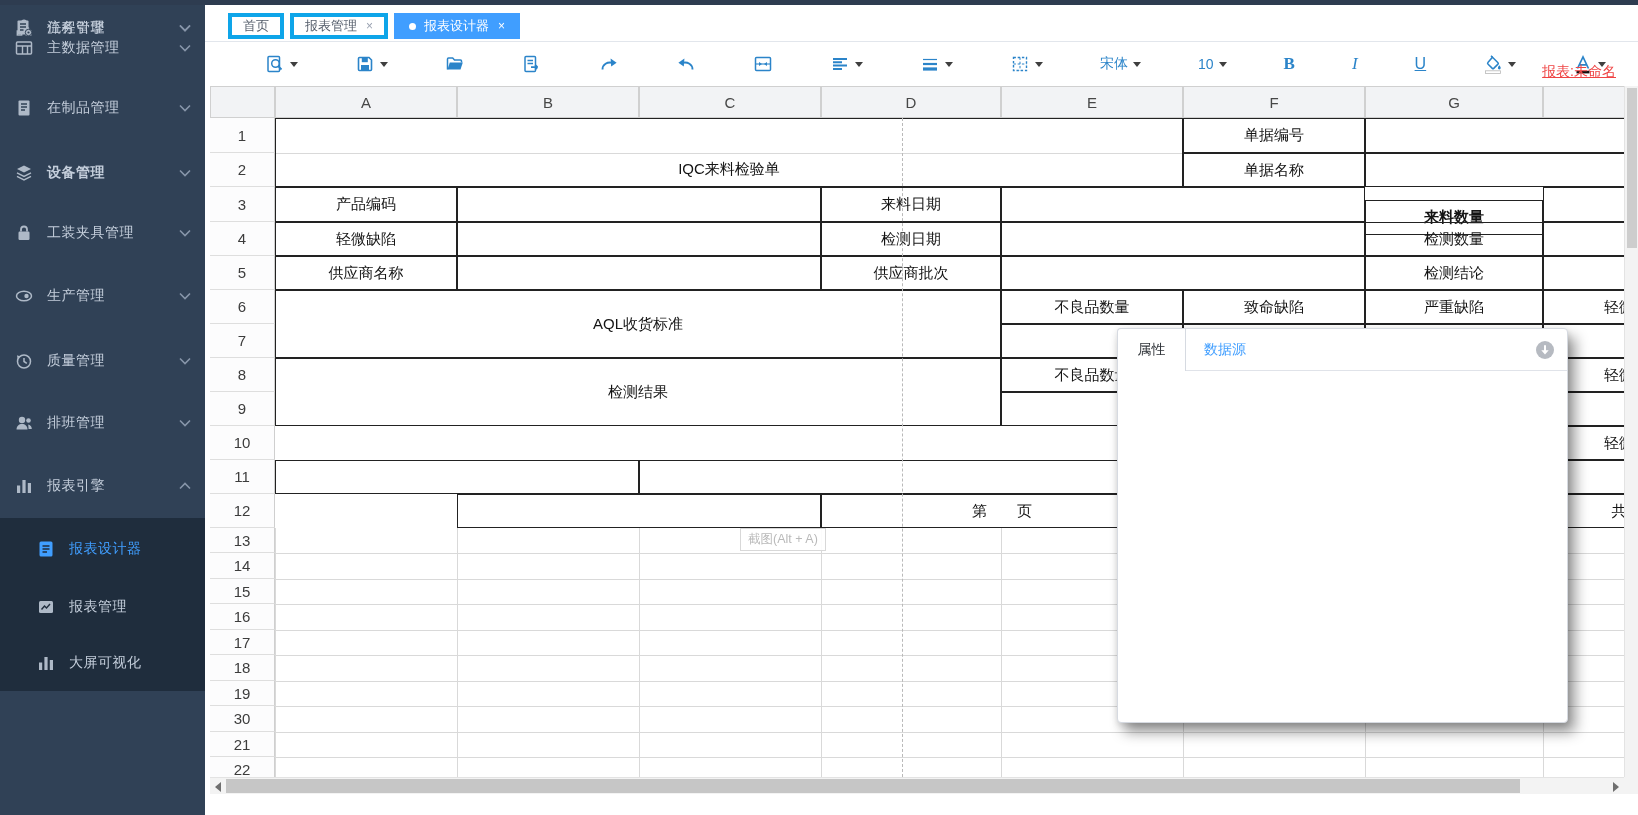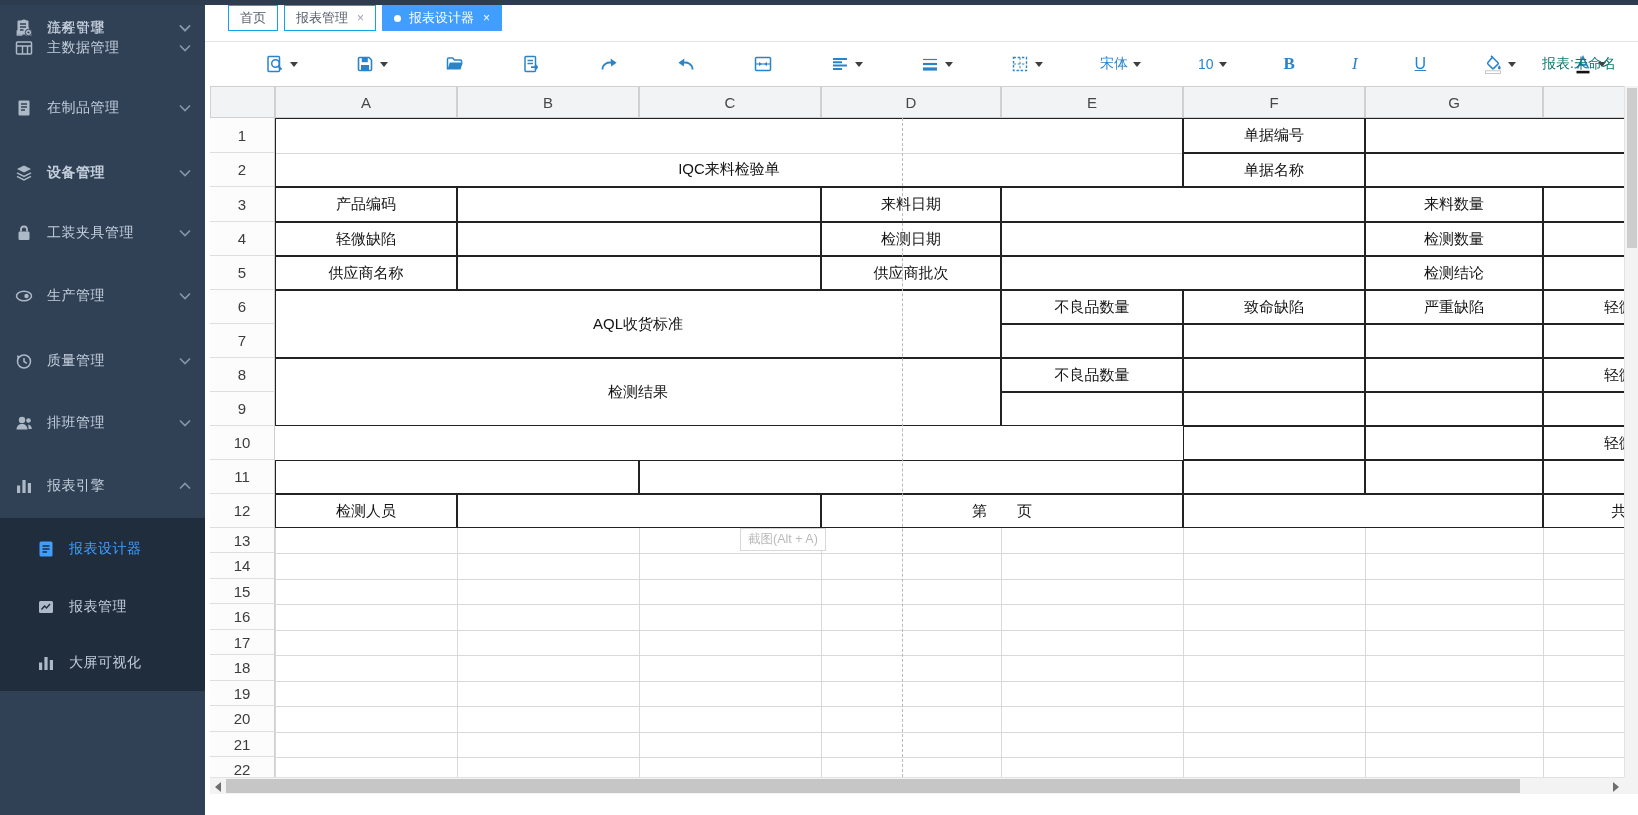--- a/index.html
+++ b/index.html
@@ -16,39 +16,39 @@
   .sb-item .ic{margin-left:14px;width:20px;height:20px;flex:none;display:flex;}
   .sb-item.sub .ic{margin-left:36px;}
   .sb-item .lb{margin-left:13px;white-space:nowrap;letter-spacing:.5px;}
   .sb-item .chev{position:absolute;right:14px;top:24px;display:flex;}
   .sb-item.active{color:#409eff;}
 
   
   .tabbar{position:absolute;left:205px;top:5px;width:1433px;height:37px;background:#fff;
           border-bottom:1px solid #e2e6ec;box-sizing:border-box;display:flex;align-items:flex-start;
           padding-left:23px;z-index:10;}
-  .tab{margin-right:6px;height:26px;box-sizing:border-box;border:1px solid #0ea5e9;
+  .tab{margin-top:8px;margin-right:6px;height:26px;box-sizing:border-box;border:4px solid #0ea5e9;
        background:#fff;color:#555e6b;font-size:13px;display:flex;align-items:center;padding:0 11px;cursor:pointer;}
   .tab.active{background:#409eff;border-color:#409eff;color:#fff;}
   .tab .dot{width:7px;height:7px;border-radius:50%;background:#fff;margin-right:8px;}
   .tab .x{margin-left:9px;font-size:12px;color:#9aa2b1;line-height:1;cursor:pointer;}
   .tab.active .x{color:#fff;}
 
   
   .toolbar{position:absolute;left:205px;top:42px;width:1433px;height:44px;background:#fff;
            display:flex;align-items:center;padding-left:8px;box-sizing:border-box;z-index:10;}
   .tbtn{display:flex;align-items:center;padding:0 5px;height:30px;cursor:pointer;margin-left:47px;}
   .tbtn .lbl{font-size:14px;color:#2b84c9;white-space:nowrap;}
   .tbtn .lbl.bold{font-weight:bold;font-size:17px;font-family:"Liberation Serif",serif;}
   .tbtn .lbl.italic{font-style:italic;font-size:17px;font-family:"Liberation Serif",serif;}
   .tbtn .lbl.under{text-decoration:underline;font-size:16px;}
   .caret{width:0;height:0;border-left:4px solid transparent;border-right:4px solid transparent;
          border-top:5px solid #3f3f3f;margin-left:5px;}
-  .report-name{position:absolute;right:22px;top:0;height:44px;display:flex;align-items:center;
-               color:#0f766e;font-size:14px;}
+  .report-name{position:absolute;right:22px;top:8px;height:44px;display:flex;align-items:center;
+               color:#ef4444;font-size:14px;text-decoration:underline;}
 
   
   .sheet{position:absolute;left:210px;top:86px;width:1414px;height:691px;overflow:hidden;background:#fff;z-index:5;}
   .colhdr{position:absolute;display:flex;align-items:center;justify-content:center;font-size:15px;color:#474747;
           background:#f2f3f5;border:1px solid #d0d0d0;box-sizing:border-box;}
   .rowhdr{position:absolute;display:flex;align-items:center;justify-content:center;font-size:15px;color:#3c3c3c;
           background:#fcfcfd;border-right:1px solid #cfcfcf;border-bottom:1px solid #dedede;box-sizing:border-box;}
   .cell{position:absolute;display:flex;align-items:center;justify-content:center;font-size:15px;color:#141414;
         border:1px solid #222;box-sizing:border-box;white-space:nowrap;cursor:cell;}
   .gl{position:absolute;background:#d9d9d9;}
@@ -500,21 +500,21 @@
       <div class="rowhdr" style="left: 0px; top: 340px; width: 65px; height: 34px;">10</div>
       <div class="rowhdr" style="left: 0px; top: 374px; width: 65px; height: 34px;">11</div>
       <div class="rowhdr" style="left: 0px; top: 408px; width: 65px; height: 34px;">12</div>
       <div class="rowhdr" style="left: 0px; top: 442px; width: 65px; height: 25px;">13</div>
       <div class="rowhdr" style="left: 0px; top: 467px; width: 65px; height: 26px;">14</div>
       <div class="rowhdr" style="left: 0px; top: 493px; width: 65px; height: 25px;">15</div>
       <div class="rowhdr" style="left: 0px; top: 518px; width: 65px; height: 26px;">16</div>
       <div class="rowhdr" style="left: 0px; top: 544px; width: 65px; height: 25px;">17</div>
       <div class="rowhdr" style="left: 0px; top: 569px; width: 65px; height: 26px;">18</div>
       <div class="rowhdr" style="left: 0px; top: 595px; width: 65px; height: 25px;">19</div>
-      <div class="rowhdr" style="left: 0px; top: 620px; width: 65px; height: 26px;">20</div>
+      <div class="rowhdr" style="left: 0px; top: 620px; width: 65px; height: 26px;">30</div>
       <div class="rowhdr" style="left: 0px; top: 646px; width: 65px; height: 25px;">21</div>
       <div class="rowhdr" style="left: 0px; top: 671px; width: 65px; height: 26px;">22</div>
       <div class="gl" style="left: 65px; top: 467px; width: 1349px; height: 1px;"></div>
       <div class="gl" style="left: 65px; top: 493px; width: 1349px; height: 1px;"></div>
       <div class="gl" style="left: 65px; top: 518px; width: 1349px; height: 1px;"></div>
       <div class="gl" style="left: 65px; top: 544px; width: 1349px; height: 1px;"></div>
       <div class="gl" style="left: 65px; top: 569px; width: 1349px; height: 1px;"></div>
       <div class="gl" style="left: 65px; top: 595px; width: 1349px; height: 1px;"></div>
       <div class="gl" style="left: 65px; top: 620px; width: 1349px; height: 1px;"></div>
       <div class="gl" style="left: 65px; top: 646px; width: 1349px; height: 1px;"></div>
@@ -531,21 +531,21 @@
       <div class="cell" style="left: 65px; top: 32px; width: 908px; height: 35px; border-bottom: none;"></div>
       <div class="cell" style="left: 973px; top: 32px; width: 182px; height: 35px;">单据编号</div>
       <div class="cell" style="left: 1155px; top: 32px; width: 360px; height: 35px;"></div>
       <div class="cell" style="left: 65px; top: 67px; width: 908px; height: 34px; border-top: none;">IQC来料检验单</div>
       <div class="cell" style="left: 973px; top: 67px; width: 182px; height: 34px;">单据名称</div>
       <div class="cell" style="left: 1155px; top: 67px; width: 360px; height: 34px;"></div>
       <div class="cell" style="left: 65px; top: 101px; width: 182px; height: 35px;">产品编码</div>
       <div class="cell" style="left: 247px; top: 101px; width: 364px; height: 35px;"></div>
       <div class="cell" style="left: 611px; top: 101px; width: 180px; height: 35px;">来料日期</div>
       <div class="cell" style="left: 791px; top: 101px; width: 364px; height: 35px;"></div>
-      <div class="cell" style="left: 1155px; top: 101px; width: 178px; height: 35px;">来料数量</div>
+      <div class="cell" style="left: 1155px; top: 114px; width: 178px; height: 35px; font-weight: bold;">来料数量</div>
       <div class="cell" style="left: 1333px; top: 101px; width: 182px; height: 35px;"></div>
       <div class="cell" style="left: 65px; top: 136px; width: 182px; height: 34px;">轻微缺陷</div>
       <div class="cell" style="left: 247px; top: 136px; width: 364px; height: 34px;"></div>
       <div class="cell" style="left: 611px; top: 136px; width: 180px; height: 34px;">检测日期</div>
       <div class="cell" style="left: 791px; top: 136px; width: 364px; height: 34px;"></div>
       <div class="cell" style="left: 1155px; top: 136px; width: 178px; height: 34px;">检测数量</div>
       <div class="cell" style="left: 1333px; top: 136px; width: 182px; height: 34px;"></div>
       <div class="cell" style="left: 65px; top: 170px; width: 182px; height: 34px;">供应商名称</div>
       <div class="cell" style="left: 247px; top: 170px; width: 364px; height: 34px;"></div>
       <div class="cell" style="left: 611px; top: 170px; width: 180px; height: 34px;">供应商批次</div>
@@ -571,29 +571,43 @@
       <div class="cell" style="left: 1155px; top: 306px; width: 178px; height: 34px;"></div>
       <div class="cell" style="left: 1333px; top: 306px; width: 182px; height: 34px;"></div>
       <div class="cell" style="left: 973px; top: 340px; width: 182px; height: 34px;"></div>
       <div class="cell" style="left: 1155px; top: 340px; width: 178px; height: 34px;"></div>
       <div class="cell" style="left: 1333px; top: 340px; width: 182px; height: 34px;">轻微缺陷</div>
       <div class="cell" style="left: 65px; top: 374px; width: 364px; height: 34px;"></div>
       <div class="cell" style="left: 429px; top: 374px; width: 544px; height: 34px;"></div>
       <div class="cell" style="left: 973px; top: 374px; width: 182px; height: 34px;"></div>
       <div class="cell" style="left: 1155px; top: 374px; width: 178px; height: 34px;"></div>
       <div class="cell" style="left: 1333px; top: 374px; width: 182px; height: 34px;"></div>
-      <div class="cell" style="left: 65px; top: 408px; width: 182px; height: 34px;">检测人员</div>
       <div class="cell" style="left: 247px; top: 408px; width: 364px; height: 34px;"></div>
       <div class="cell" style="left: 611px; top: 408px; width: 362px; height: 34px;">第　　页</div>
       <div class="cell" style="left: 973px; top: 408px; width: 360px; height: 34px;"></div>
       <div class="cell" style="left: 1333px; top: 408px; width: 182px; height: 34px;">共　页</div>
       <div class="dashline" style="left: 692px; top: 32px; height: 659px;"></div>
       <div class="tooltip" style="left: 530px; top: 442px;">截图(Alt + A)</div>
     </div>
 
+  <div class="panel">
+    <div class="panel-hd">
+      <div class="ptab-line"></div>
+      <div class="ptab card">属性</div>
+        <div class="ptab plain">数据源</div>
+        <button class="pcollapse">
+          <svg width="20" height="20" viewBox="0 0 20 20" aria-hidden="true">
+            <circle cx="10" cy="10" r="9" fill="#b6bac1"></circle>
+            <path d="M10 5.2v6.5" stroke="#fff" stroke-width="2"></path>
+            <path d="M6.3 10.3 10 14.6l3.7-4.3z" fill="#fff"></path>
+          </svg>
+        </button>
+    </div>
+    <div class="panel-body"></div>
+  </div>
 
   <div class="hscroll">
     <span class="arr left"></span>
     <div class="hthumb"></div>
     <span class="arr right"></span>
   </div>
   <div class="vscroll">
     <span class="arr up"></span>
     <div class="vthumb"></div>
     <span class="arr down"></span>

